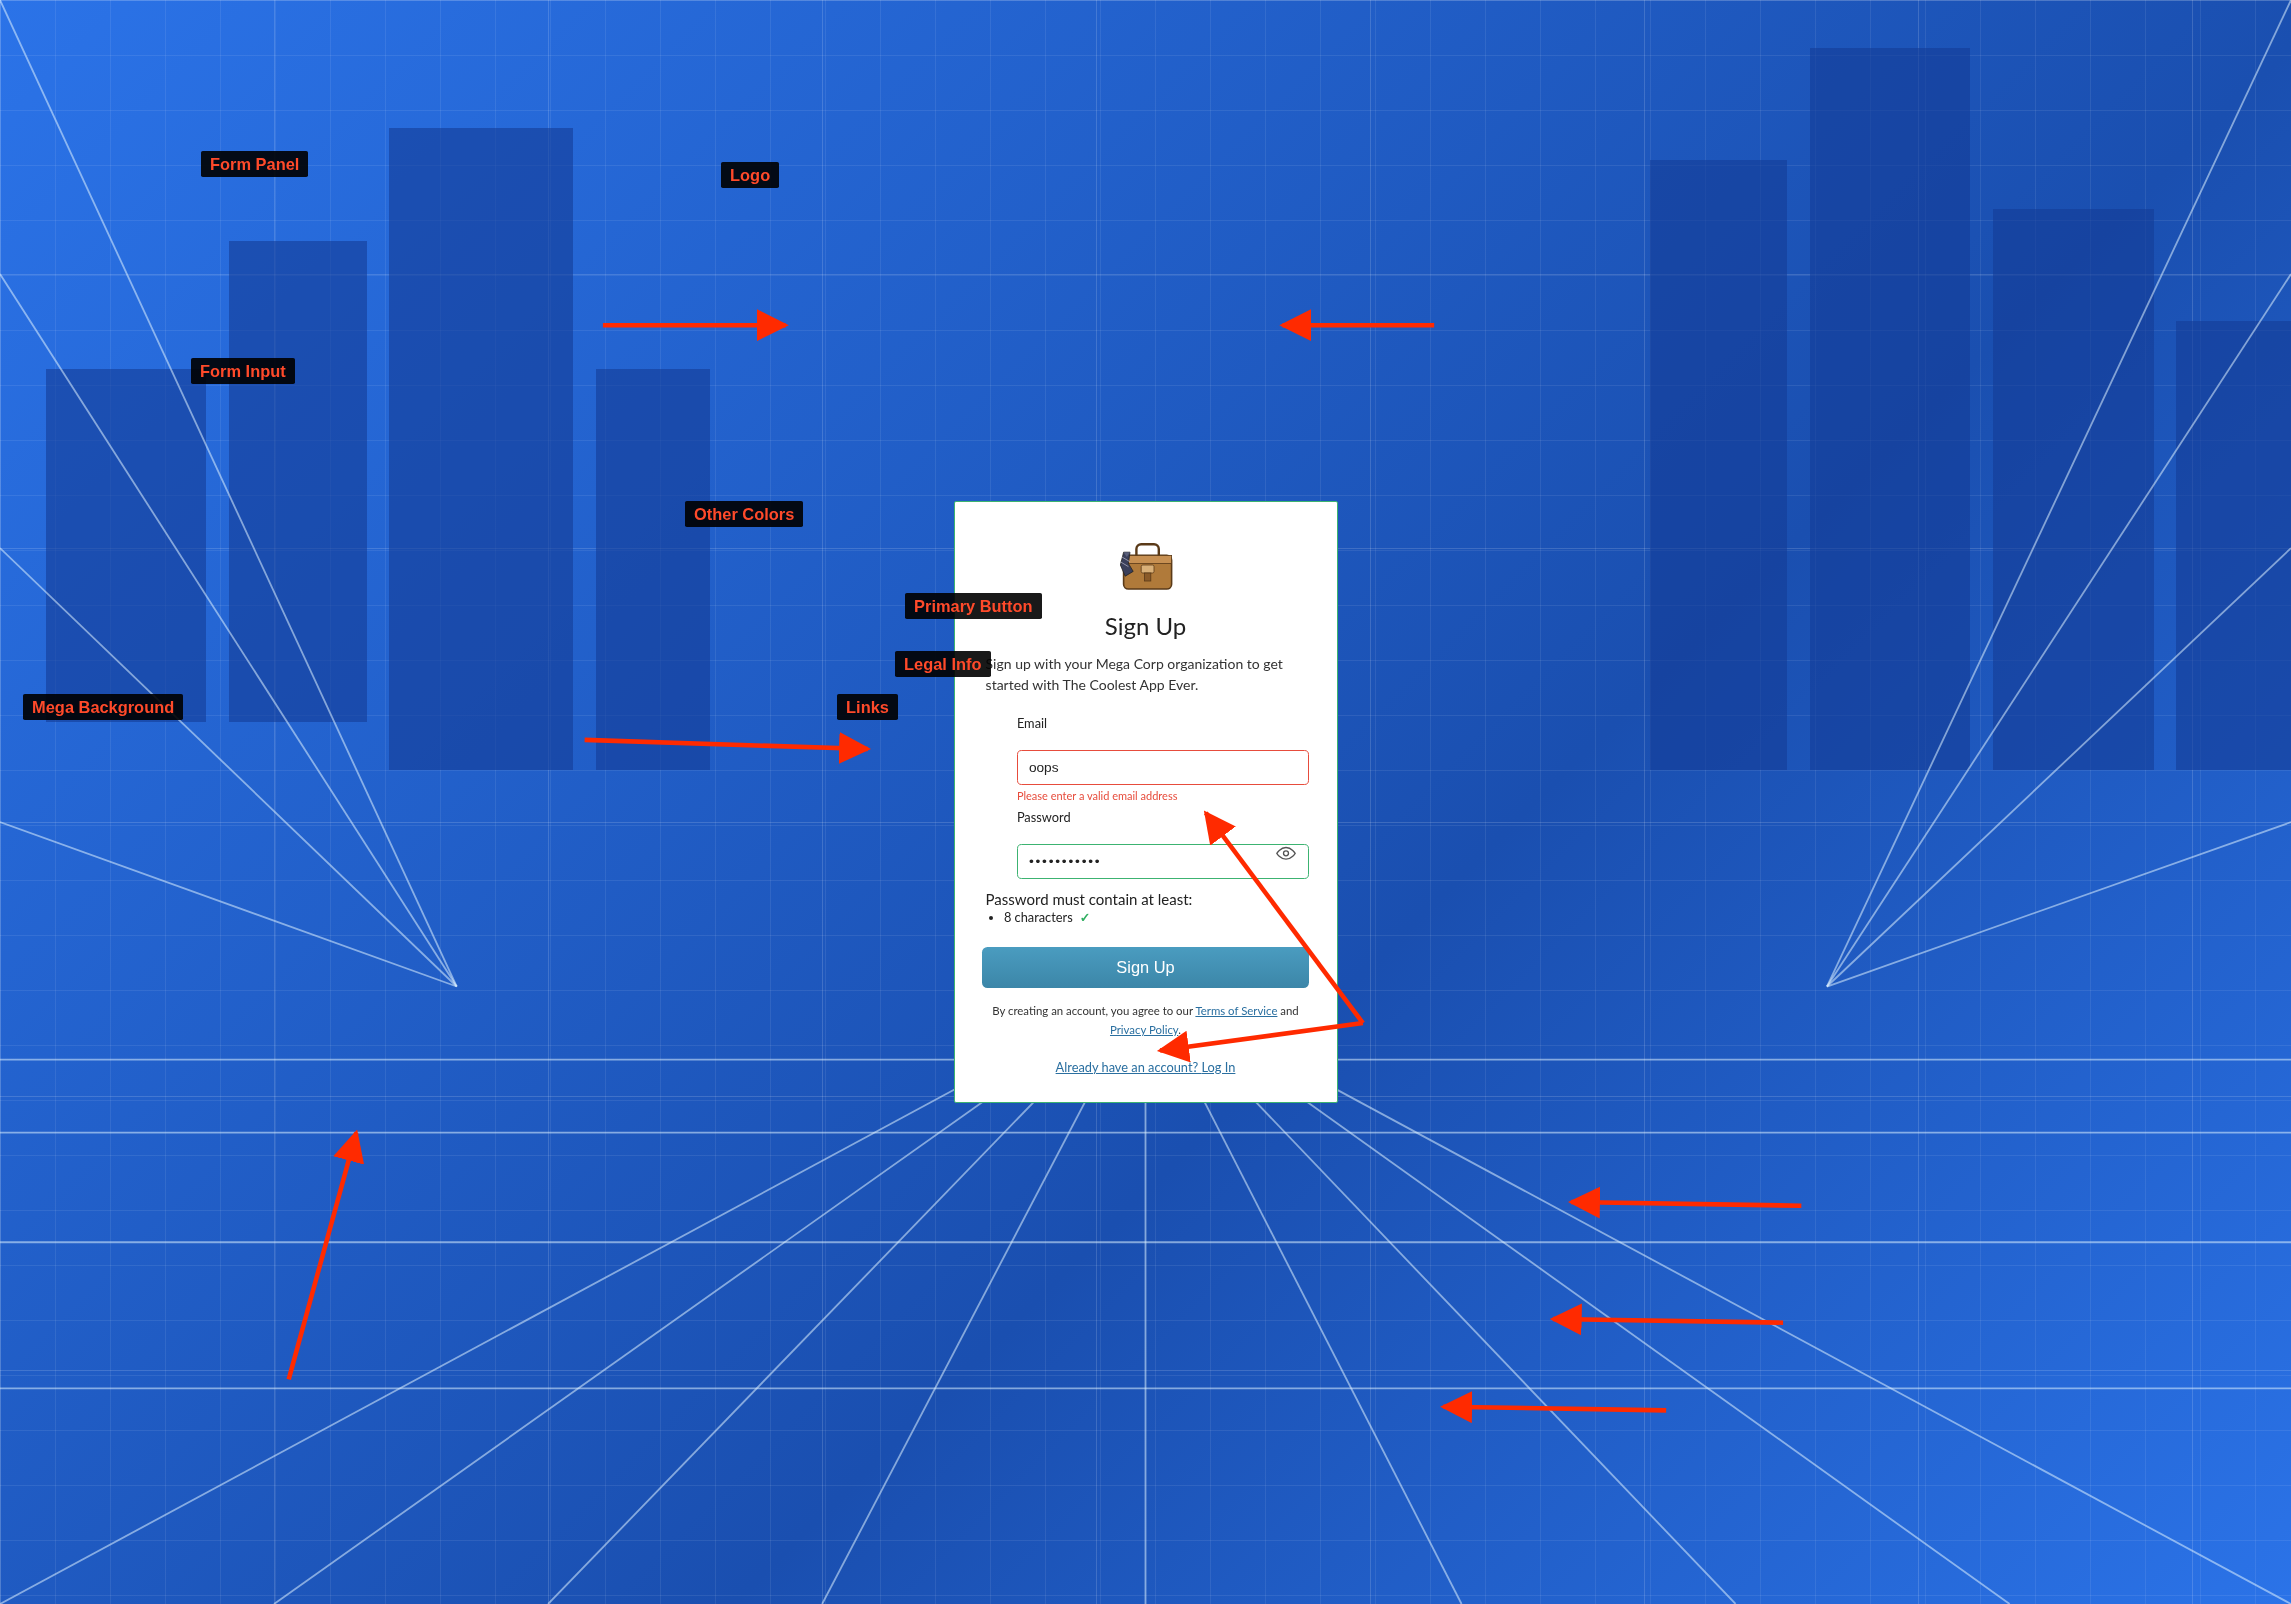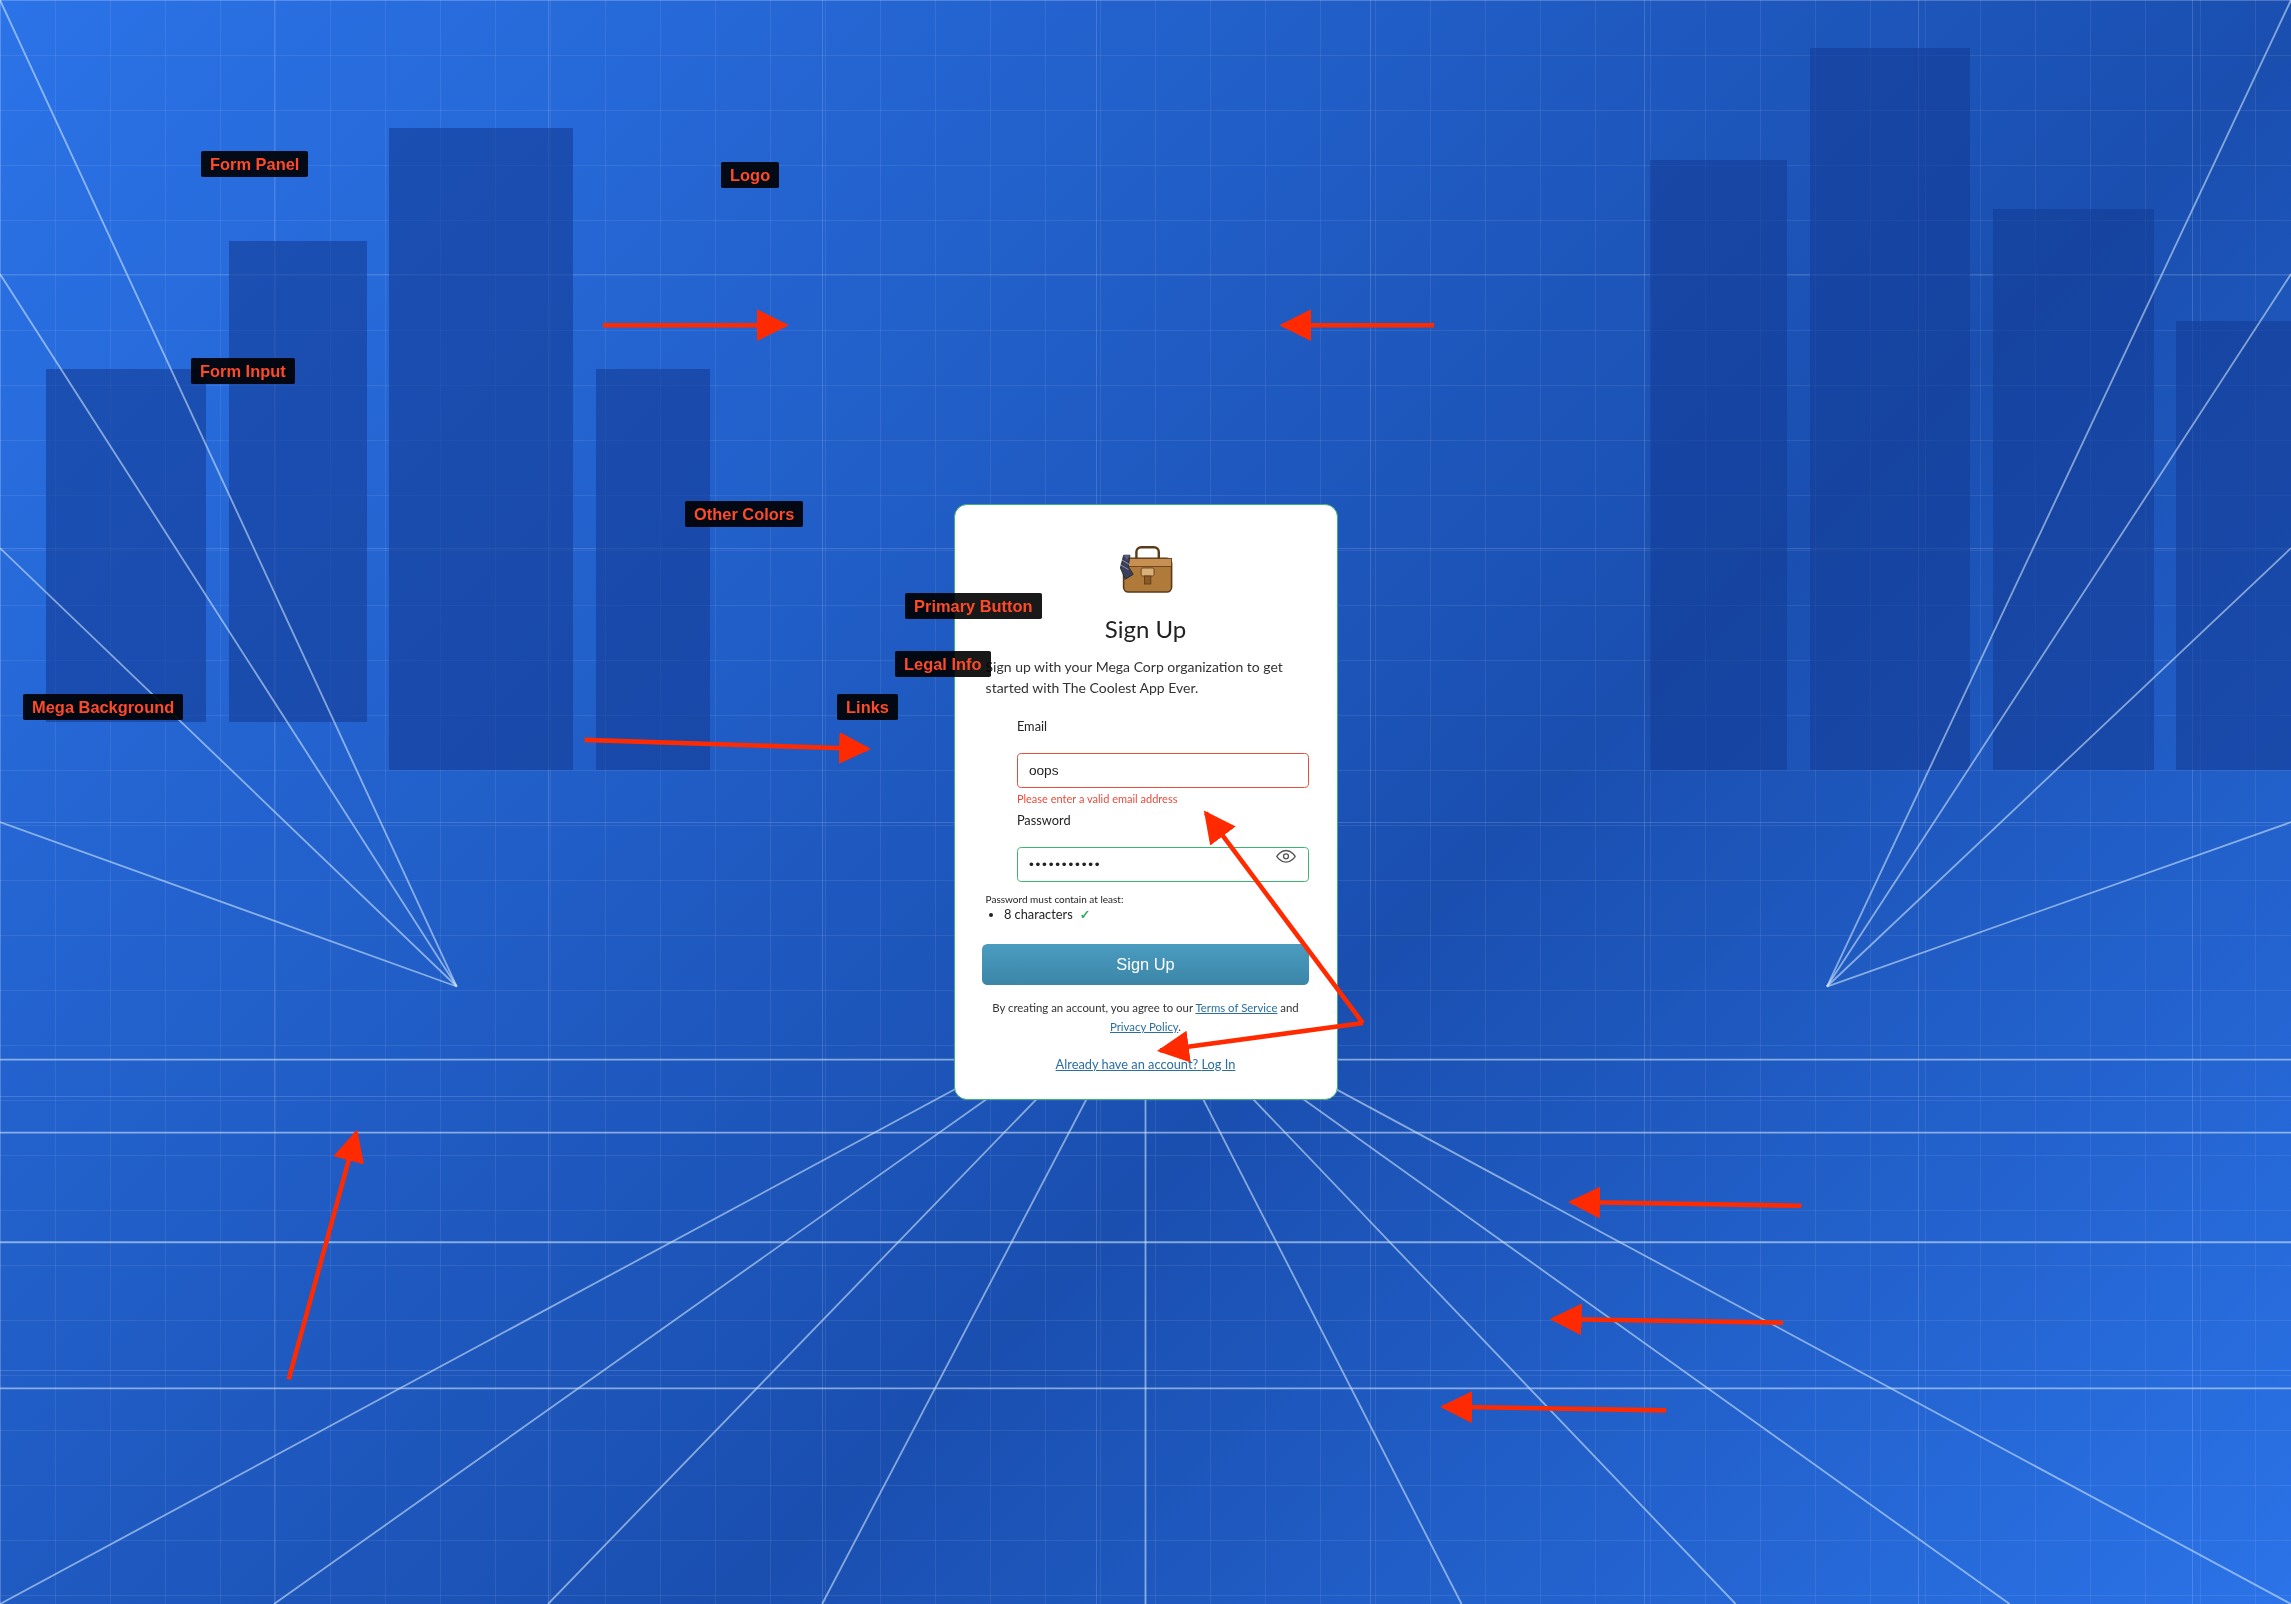--- a/index.html
+++ b/index.html
@@ -37,21 +37,21 @@
       display: flex;
       align-items: center;
       justify-content: center;
     }
 
     .panel {
       position: relative;
       width: 384px;
       background: #fff;
       border: 0.9px solid #3cb371;
-      border-radius: 13px;
+      border-radius: 2px;
       padding: 31px 27.4px 27.4px 27.4px;
       z-index: 10;
     }
 
     .logo-wrap { display:flex; justify-content:center; margin-bottom: 14.6px; }
     .logo { width: 82px; height: 64px; }
 
     h1.title {
       text-align:center; font-weight: 400; font-size: 24px; color:#222;
       margin-bottom: 12.8px;
@@ -73,21 +73,21 @@
       outline: none;
       color:#222;
       background:#fff;
       margin-top:15px;
     }
     .text-input.error { border-color: #e74c3c; }
     .text-input.success { border-color: #3cb371; }
     .error-msg { color:#e74c3c; font-size: 11px; margin-top: 3.7px; }
 
     .pw-req { margin-top: 11px; margin-bottom: 22px; padding-left: 3.7px; }
-    .pw-req-title { font-size: 10px; color:#222; margin-bottom: 1px; }
+    .pw-req-title { font-size: 15px; color:#222; margin-bottom: 1px; }
     .pw-req ul { list-style: disc; padding-left: 18.3px; }
     .pw-req li { font-size: 12.8px; color:#222; }
     .check { color:#2fae60; margin-left: 3.7px; font-weight:bold; }
 
     .eye-btn {
       position:absolute; right:9.1px; top:50%; transform:translateY(-50%);
       background:none; border:none; cursor:pointer; padding:3.7px;
       display:flex; align-items:center; justify-content:center;
     }
     .eye-btn svg { width:20px; height:20px; stroke:#555; fill:none; stroke-width:1.6; }

